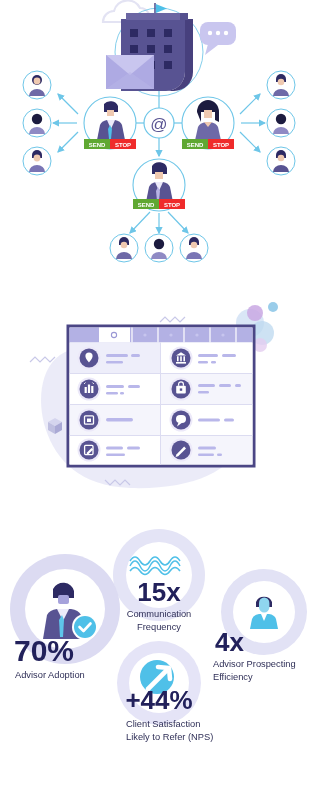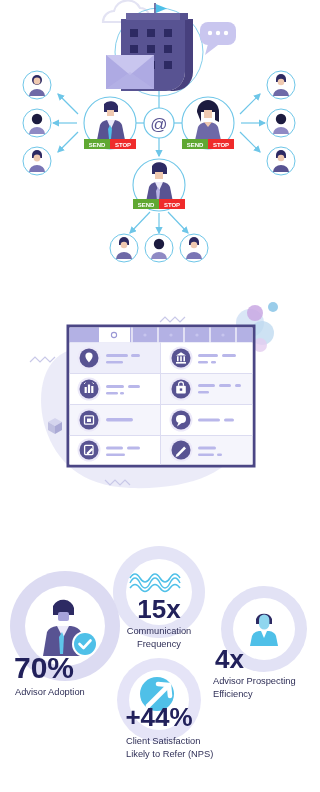--- a/index.html
+++ b/index.html
@@ -4,21 +4,21 @@
 <style>
   html,body{margin:0;padding:0;background:#ffffff;}
   body{
     width:318px;height:792px;overflow:hidden;position:relative;
     font-family:"Liberation Sans","DejaVu Sans",sans-serif;
     color:#2a2a52;
   }
   .panel{position:absolute;left:0;width:318px;}
   #panel-network{top:0;height:290px;}
   #panel-dashboard{top:290px;height:230px;}
-  #panel-stats{top:516px;height:272px;}
+  #panel-stats{top:499px;height:272px;}
   svg{display:block;overflow:visible;}
 
   .stat-num{
     font-weight:bold;
     fill:#22215b;
     font-family:"Liberation Sans","DejaVu Sans",sans-serif;
   }
   .stat-cap{
     fill:#2f2f57;
     font-family:"Liberation Sans","DejaVu Sans",sans-serif;

